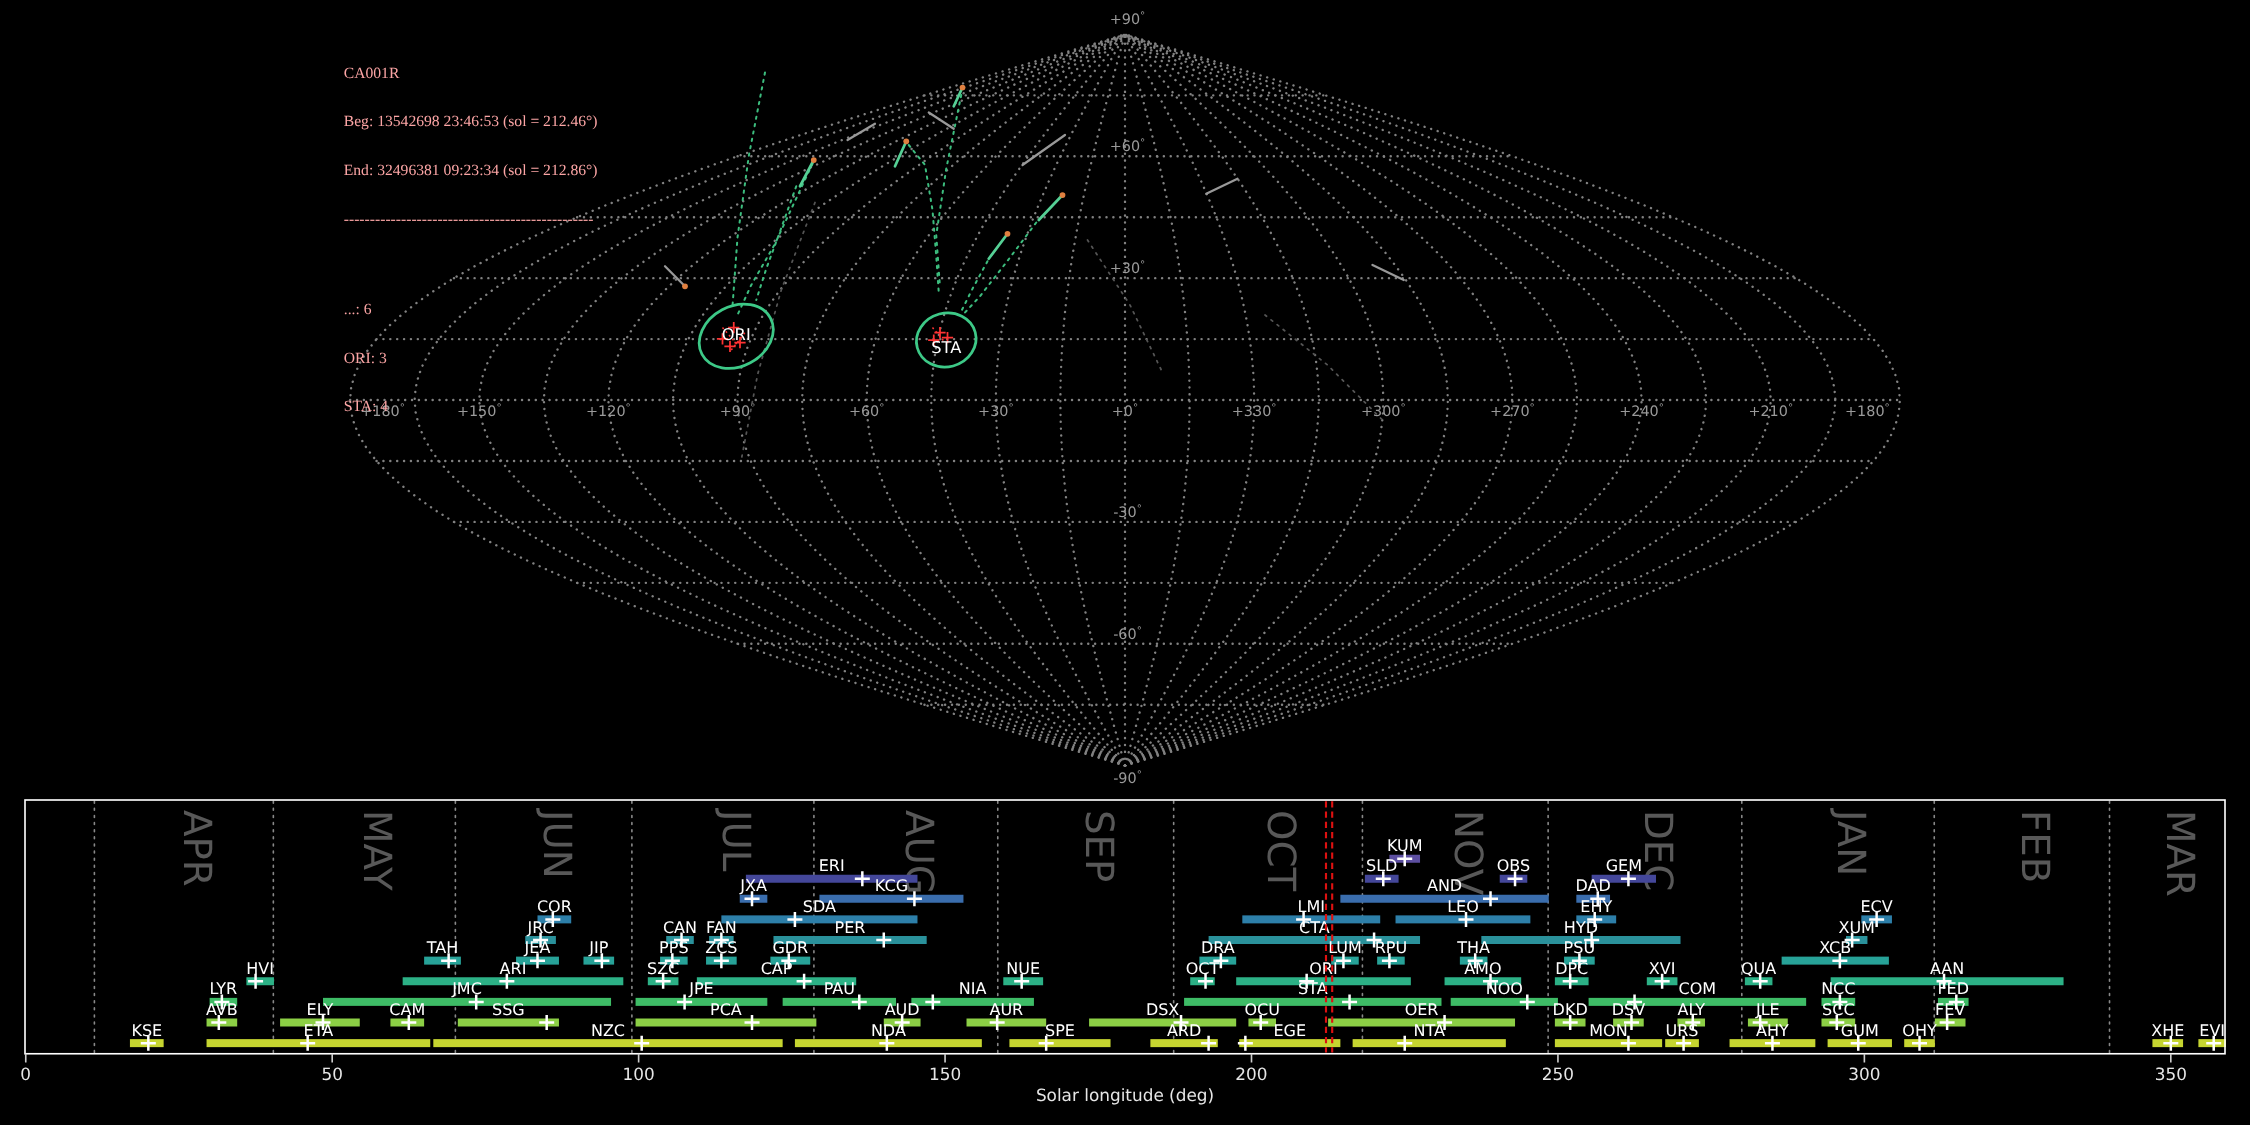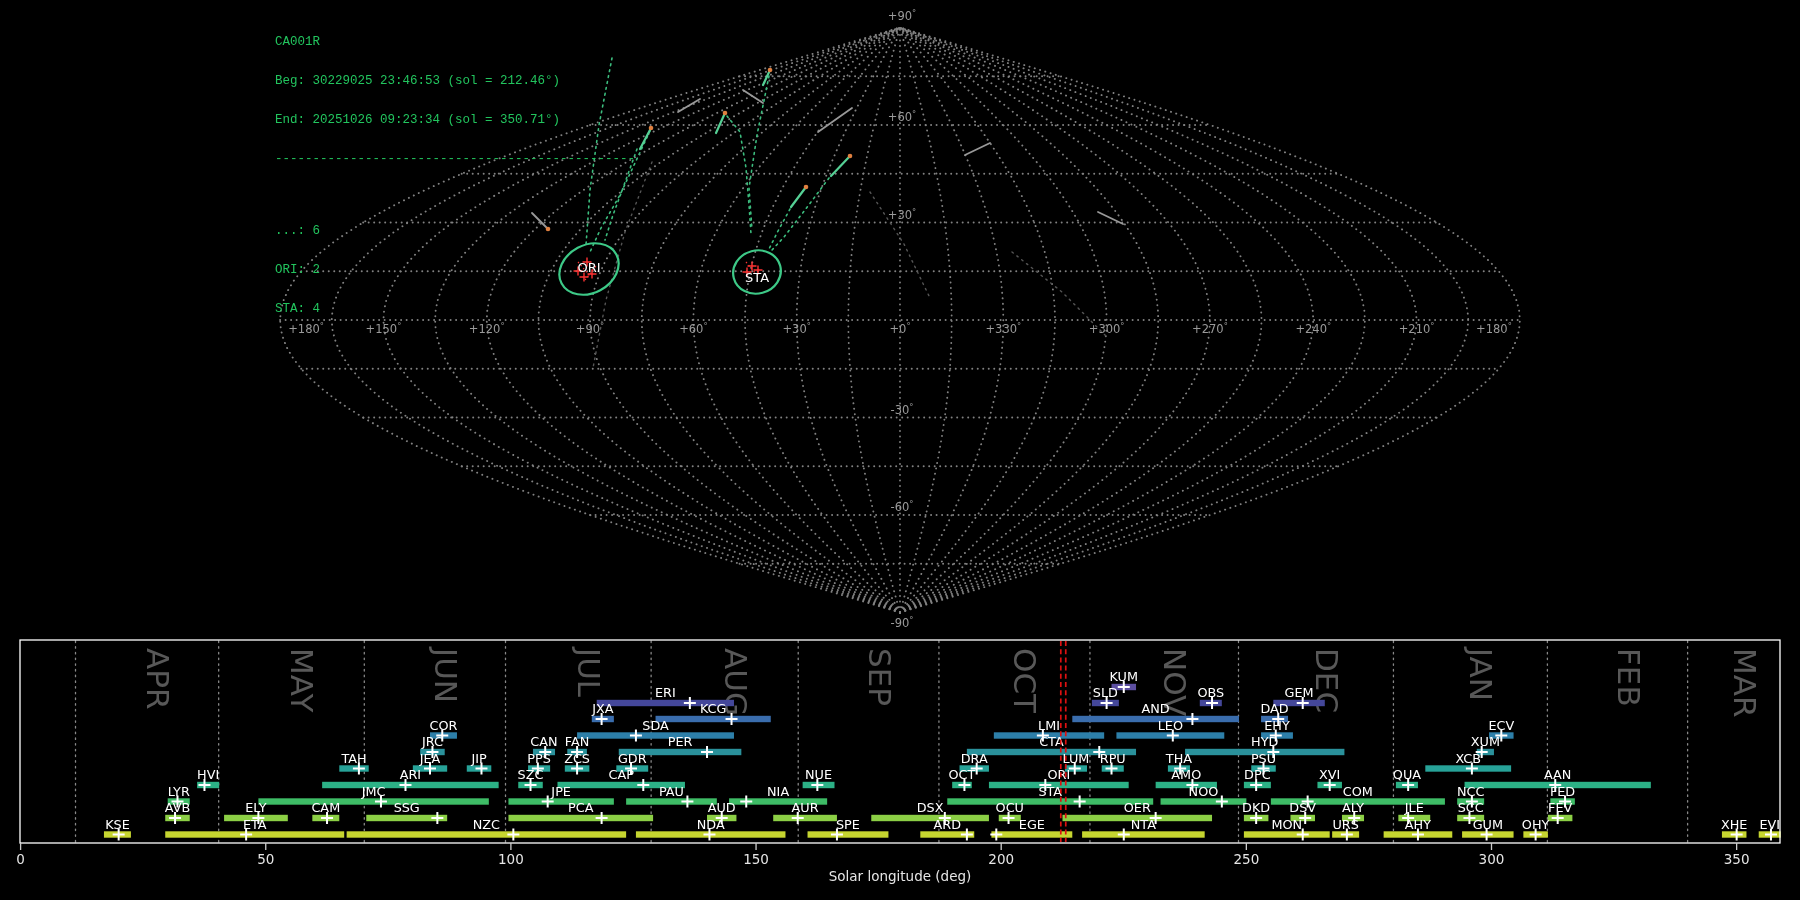--- a/index.html
+++ b/index.html
@@ -1,20 +1,20 @@
 <!DOCTYPE html>
 <html><head>
 <meta charset="utf-8">
 <style>
   html,body{margin:0;padding:0;background:#000;}
   #app{position:relative;width:1800px;height:900px;background:#000;overflow:hidden;
        font-family:"DejaVu Sans",sans-serif;}
   #plot{position:absolute;left:0;top:0;}
-  #hdr{position:absolute;left:275px;top:10px;color:#22c55e;
-       font-family:Liberation Mono, monospace;font-size:12.5px;line-height:13px;
+  #hdr{position:absolute;left:275px;top:26px;color:#fca5a5;
+       font-family:Liberation Serif, serif;font-size:12.5px;line-height:13px;
        white-space:pre;}
   #hdr .counts{margin-top:7px;}
   text{font-family:"DejaVu Sans",sans-serif;}
 </style>
 </head>
 <body>
 
 <div id="app">
   <svg id="plot" width="1800" height="900">
       <g stroke="#8c8c8c" stroke-width="1.9" stroke-linecap="round" stroke-dasharray="0.1 5.4" fill="none" opacity="0.92">
@@ -468,22 +468,22 @@
         <text x="1246.35" y="864" fill="#e6e6e6" font-size="13.5" text-anchor="middle">250</text>
         <line x1="1491.4999999999998" y1="843" x2="1491.4999999999998" y2="850" stroke="#cccccc" stroke-width="1.3"></line>
         <text x="1491.4999999999998" y="864" fill="#e6e6e6" font-size="13.5" text-anchor="middle">300</text>
         <line x1="1736.6499999999999" y1="843" x2="1736.6499999999999" y2="850" stroke="#cccccc" stroke-width="1.3"></line>
         <text x="1736.6499999999999" y="864" fill="#e6e6e6" font-size="13.5" text-anchor="middle">350</text>
         <text x="900" y="881" fill="#e6e6e6" font-size="13.5" text-anchor="middle">Solar longitude (deg)</text>
       </g>
     </svg>
   <div id="hdr">
     <div>CA001R</div>
-    <div>Beg: 30229025 23:46:53 (sol = 212.46°)</div>
-    <div>End: 20251026 09:23:34 (sol = 350.71°)</div>
+    <div>Beg: 13542698 23:46:53 (sol = 212.46°)</div>
+    <div>End: 32496381 09:23:34 (sol = 212.86°)</div>
     <div>------------------------------------------------</div>
     <div class="counts">
       <div>...: 6</div>
-      <div>ORI: 2</div>
+      <div>ORI: 3</div>
       <div>STA: 4</div>
     </div>
   </div>
 </div>
 
 </body></html>

